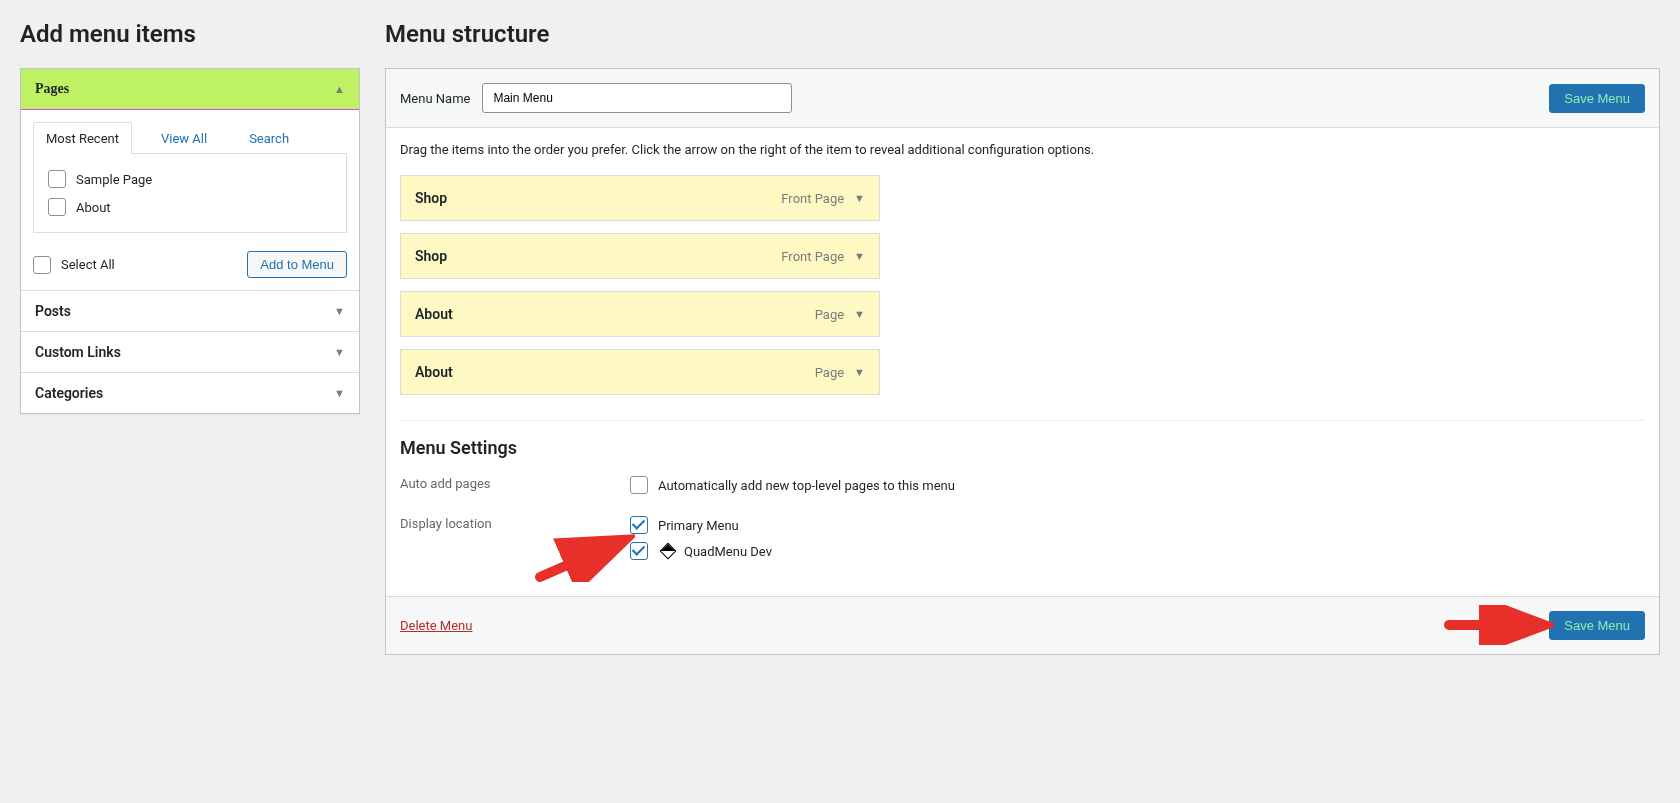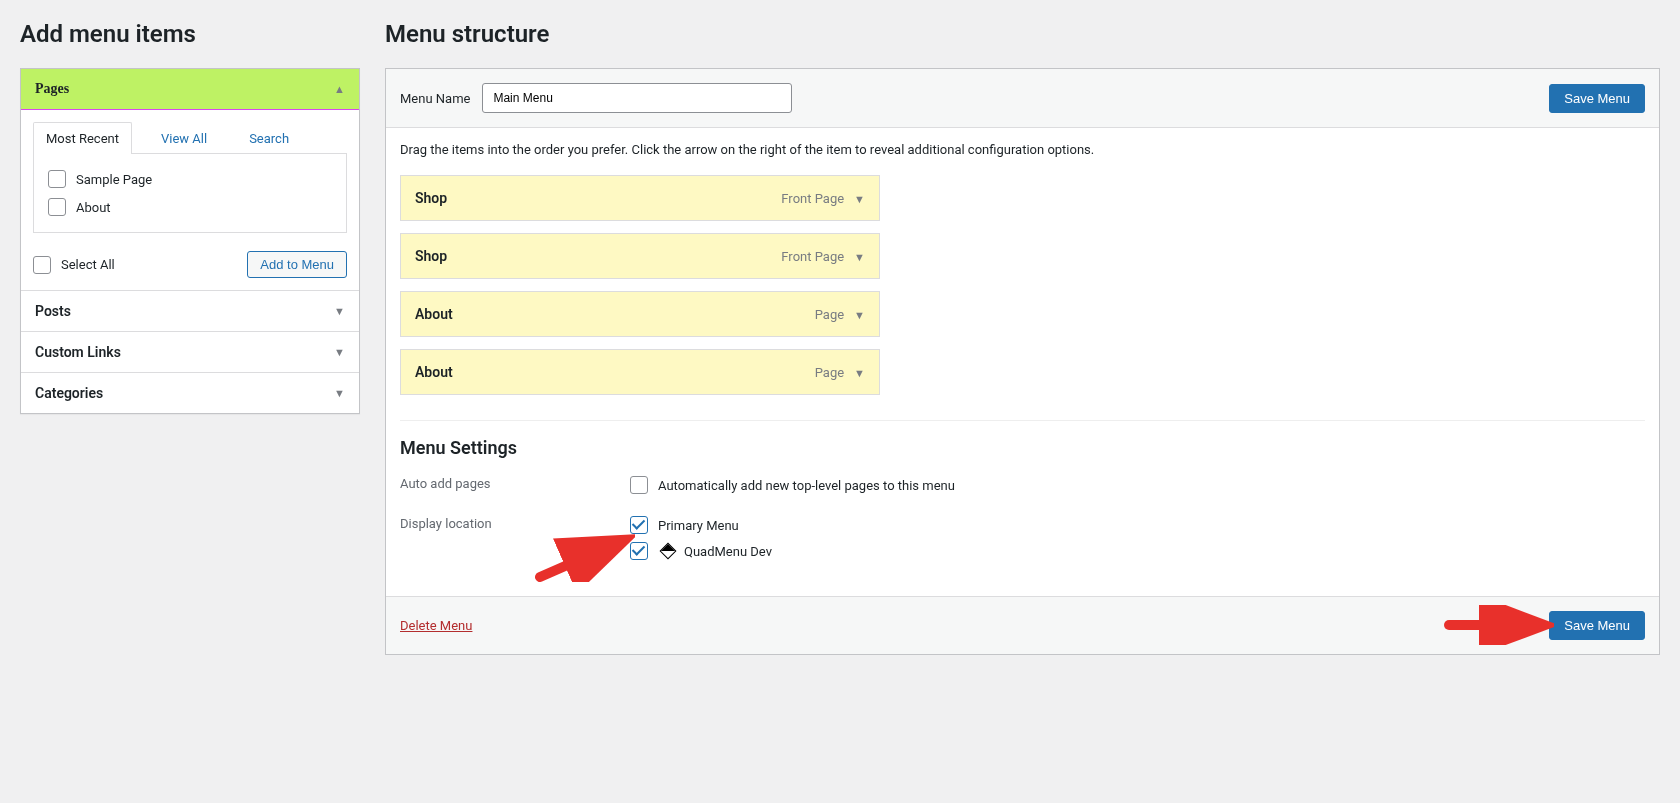--- a/index.html
+++ b/index.html
@@ -66,21 +66,21 @@
   .add-row {
     display: flex; justify-content: space-between; align-items: center;
     margin-top: 18px;
   }
   .button {
     display: inline-block; padding: 5px 12px; font-size: 13px;
     border: 1px solid #2271b1; color: #2271b1; background: #f6f7f7;
     border-radius: 3px; cursor: pointer;
   }
   .button-primary {
-    background: #2271b1; color: #ffffff; border-color: #2271b1;
+    background: #2271b1; color: #86efac; border-color: #2271b1;
     padding: 6px 14px;
     text-align: right;
   }
 
   
   .menu-edit {
     background: #fff; border: 1px solid #c3c4c7;
   }
   .menu-header {
     display: flex; align-items: center; justify-content: space-between;
@@ -95,21 +95,21 @@
     font-size: 12px; width: 310px; height: 30px;
   }
   .menu-body { padding: 14px; }
   .menu-instructions { font-size: 13px; color: #1d2327; margin-bottom: 18px; }
   .menu-item {
     background: #fef9c3; border: 1px solid #dcdcde;
     display: flex; align-items: center; justify-content: space-between;
     padding: 14px 14px; width: 480px; margin-bottom: 12px; cursor: move;
   }
   .menu-item-title { font-weight: 600; font-size: 14px; }
-  .menu-item-right { display: flex; align-items: flex-end; gap: 10px; color: #787c82; font-size: 13px; }
+  .menu-item-right { display: flex; align-items: center; gap: 10px; color: #787c82; font-size: 13px; }
   .menu-item-arrow { color: #787c82; font-size: 11px; cursor: pointer; }
 
   .menu-settings-section { border-top: 1px solid #eee; margin-top: 25px; padding-top: 16px; }
   .menu-settings-title { font-size: 18px; font-weight: 600; margin-bottom: 18px; }
   .settings-row { display: flex; align-items: flex-start; margin-bottom: 14px; font-size: 13px; }
   .settings-label { width: 230px; color: #646970; }
   .settings-field { flex: 1; }
   .settings-field .check-row { margin-bottom: 8px; }
   .diamond-icon { display: inline-block; width: 12px; height: 12px; transform: rotate(45deg); background: linear-gradient(135deg, #000 50%, #fff 50%); border: 1px solid #000; margin: 0 4px; vertical-align: -1px; }
 

